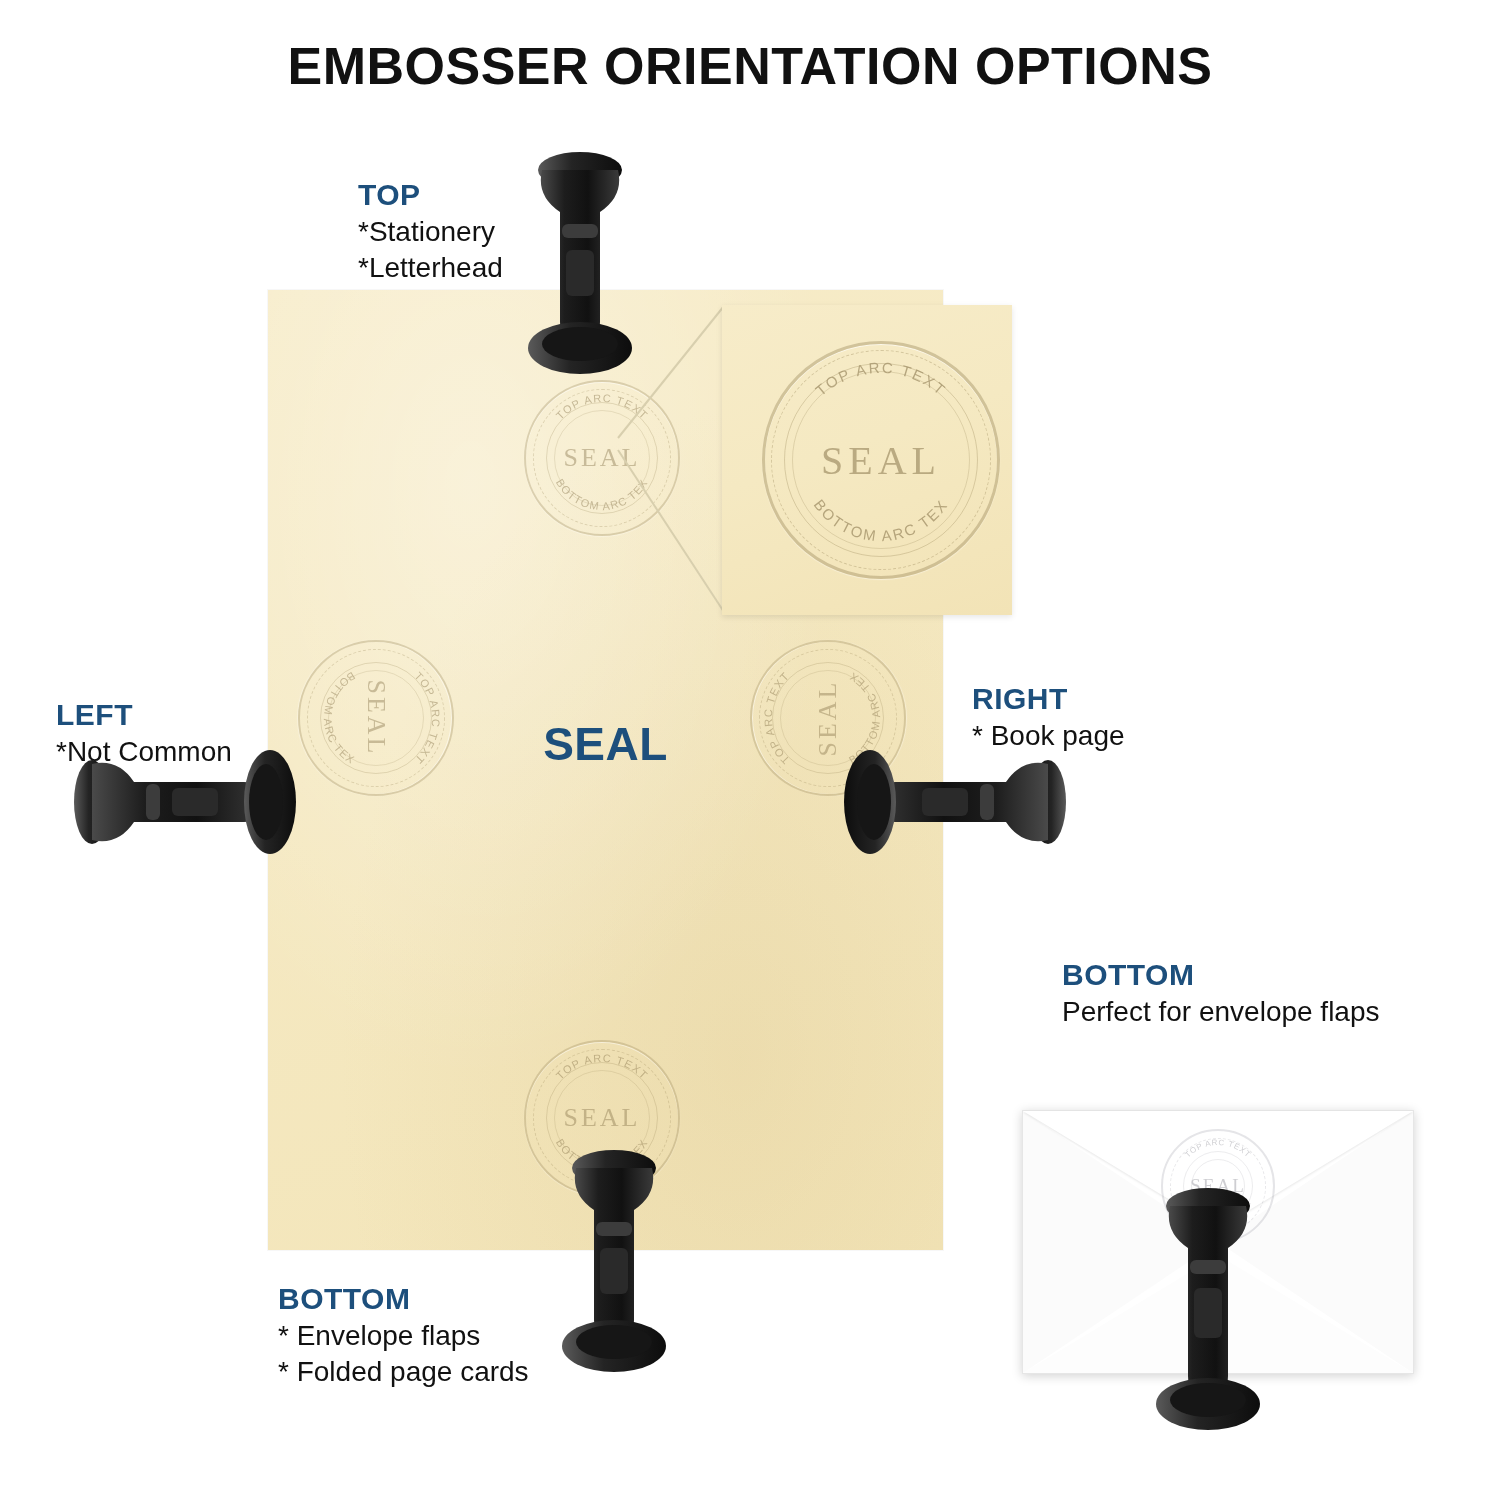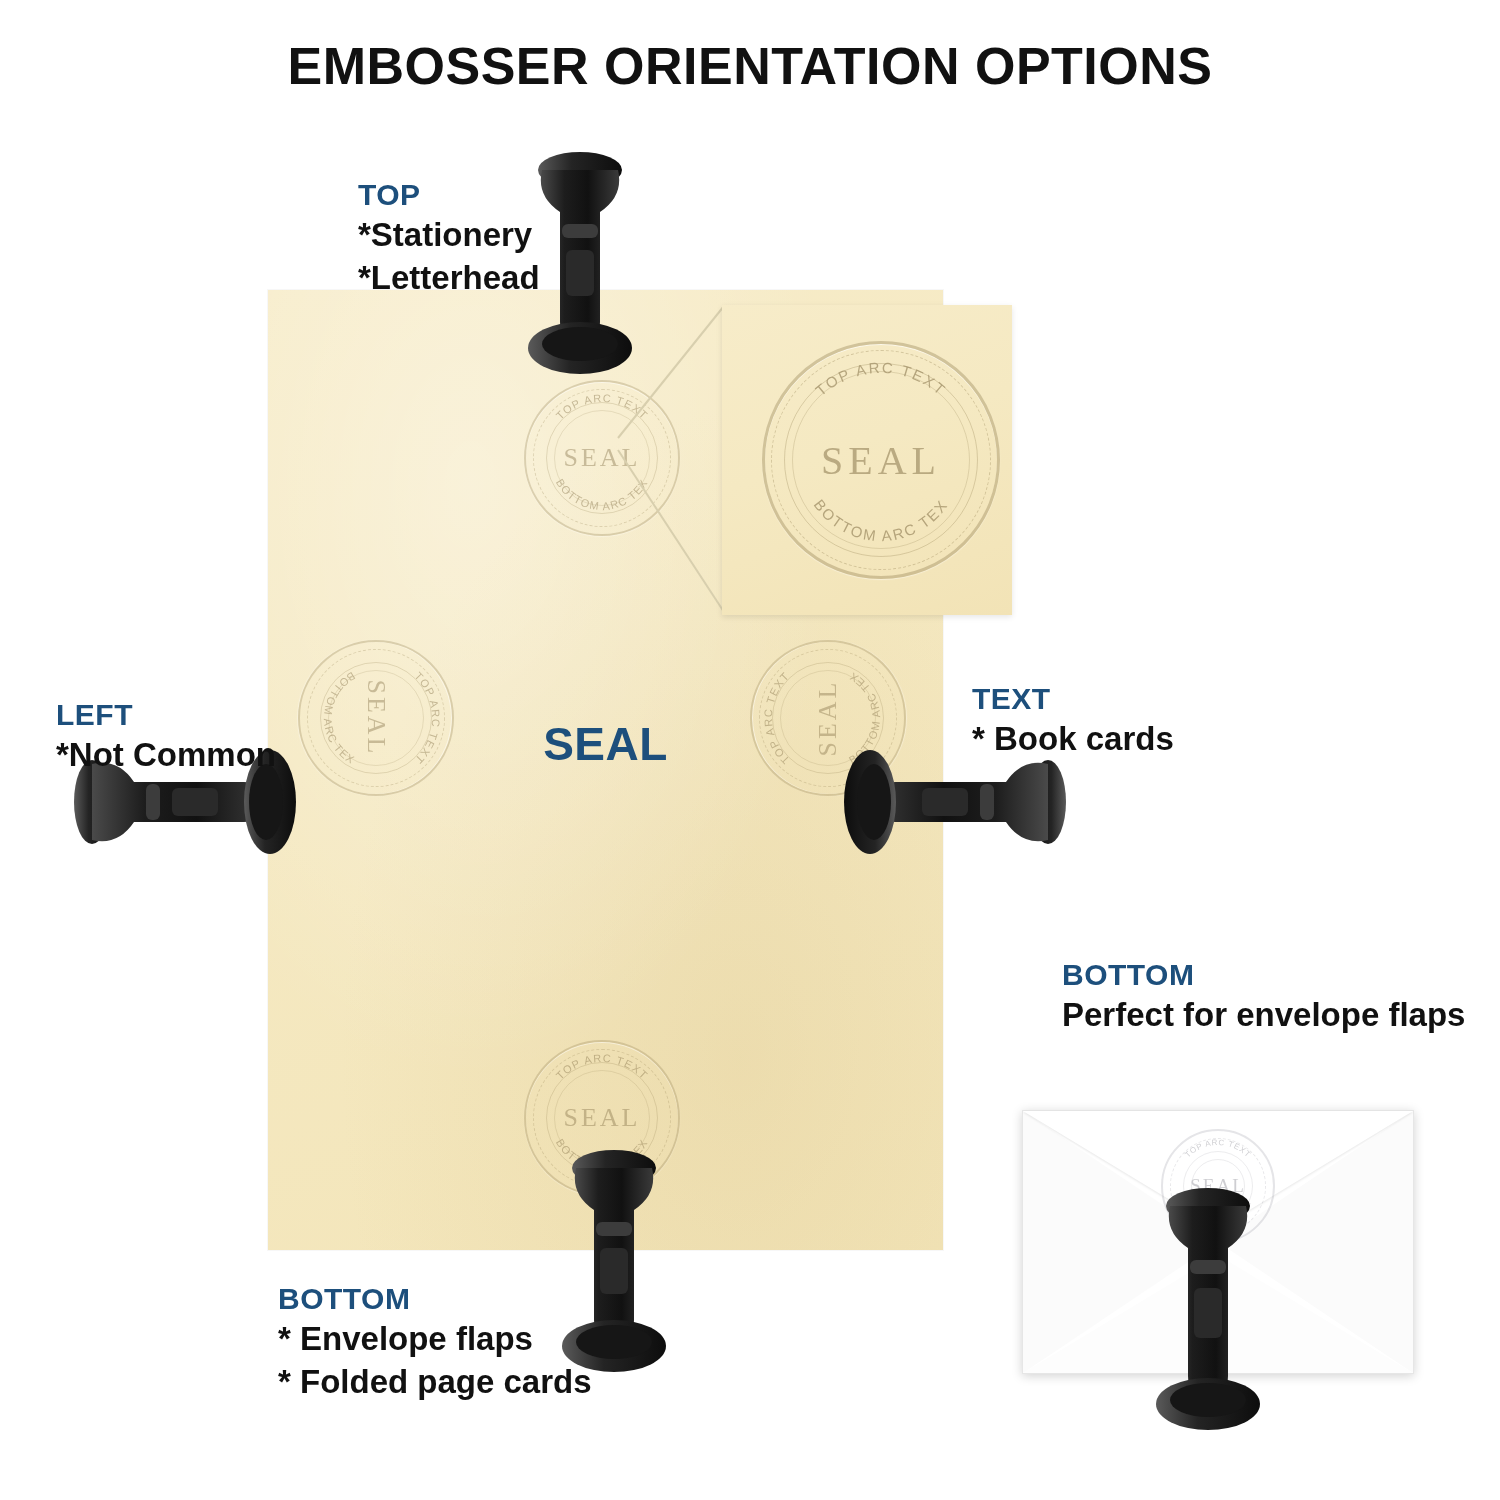--- a/index.html
+++ b/index.html
@@ -107,21 +107,21 @@
   .emb-bottom{left:554px;top:1150px;}
   .emb-env{left:1148px;top:1188px;}
 
   
   .label{position:absolute;}
   .label .head{
     color:#1d4f7c;font-weight:bold;font-size:30px;letter-spacing:0.5px;
     margin-bottom:2px;
   }
   .label .sub{
-    color:#111111;font-weight:bold;font-size:33px;line-height:1.3;
+    color:#111111;font-weight:normal;font-size:28px;line-height:1.3;
   }
 
   .lbl-top{left:358px;top:178px;}
   .lbl-left{left:56px;top:698px;}
   .lbl-right{left:972px;top:682px;}
   .lbl-bottom-paper{left:278px;top:1282px;}
   .lbl-bottom-env{left:1062px;top:958px;}
 
   
   .envelope{
@@ -349,22 +349,22 @@
     <div class="sub">*Stationery</div>
     <div class="sub">*Letterhead</div>
   </div>
 
   <div class="label lbl-left">
     <div class="head">LEFT</div>
     <div class="sub">*Not Common</div>
   </div>
 
   <div class="label lbl-right">
-    <div class="head">TEXT</div>
-    <div class="sub">* Book cards</div>
+    <div class="head">RIGHT</div>
+    <div class="sub">* Book page</div>
   </div>
 
   <div class="label lbl-bottom-paper">
     <div class="head">BOTTOM</div>
     <div class="sub">* Envelope flaps</div>
     <div class="sub">* Folded page cards</div>
   </div>
 
   <div class="label lbl-bottom-env">
     <div class="head">BOTTOM</div>

